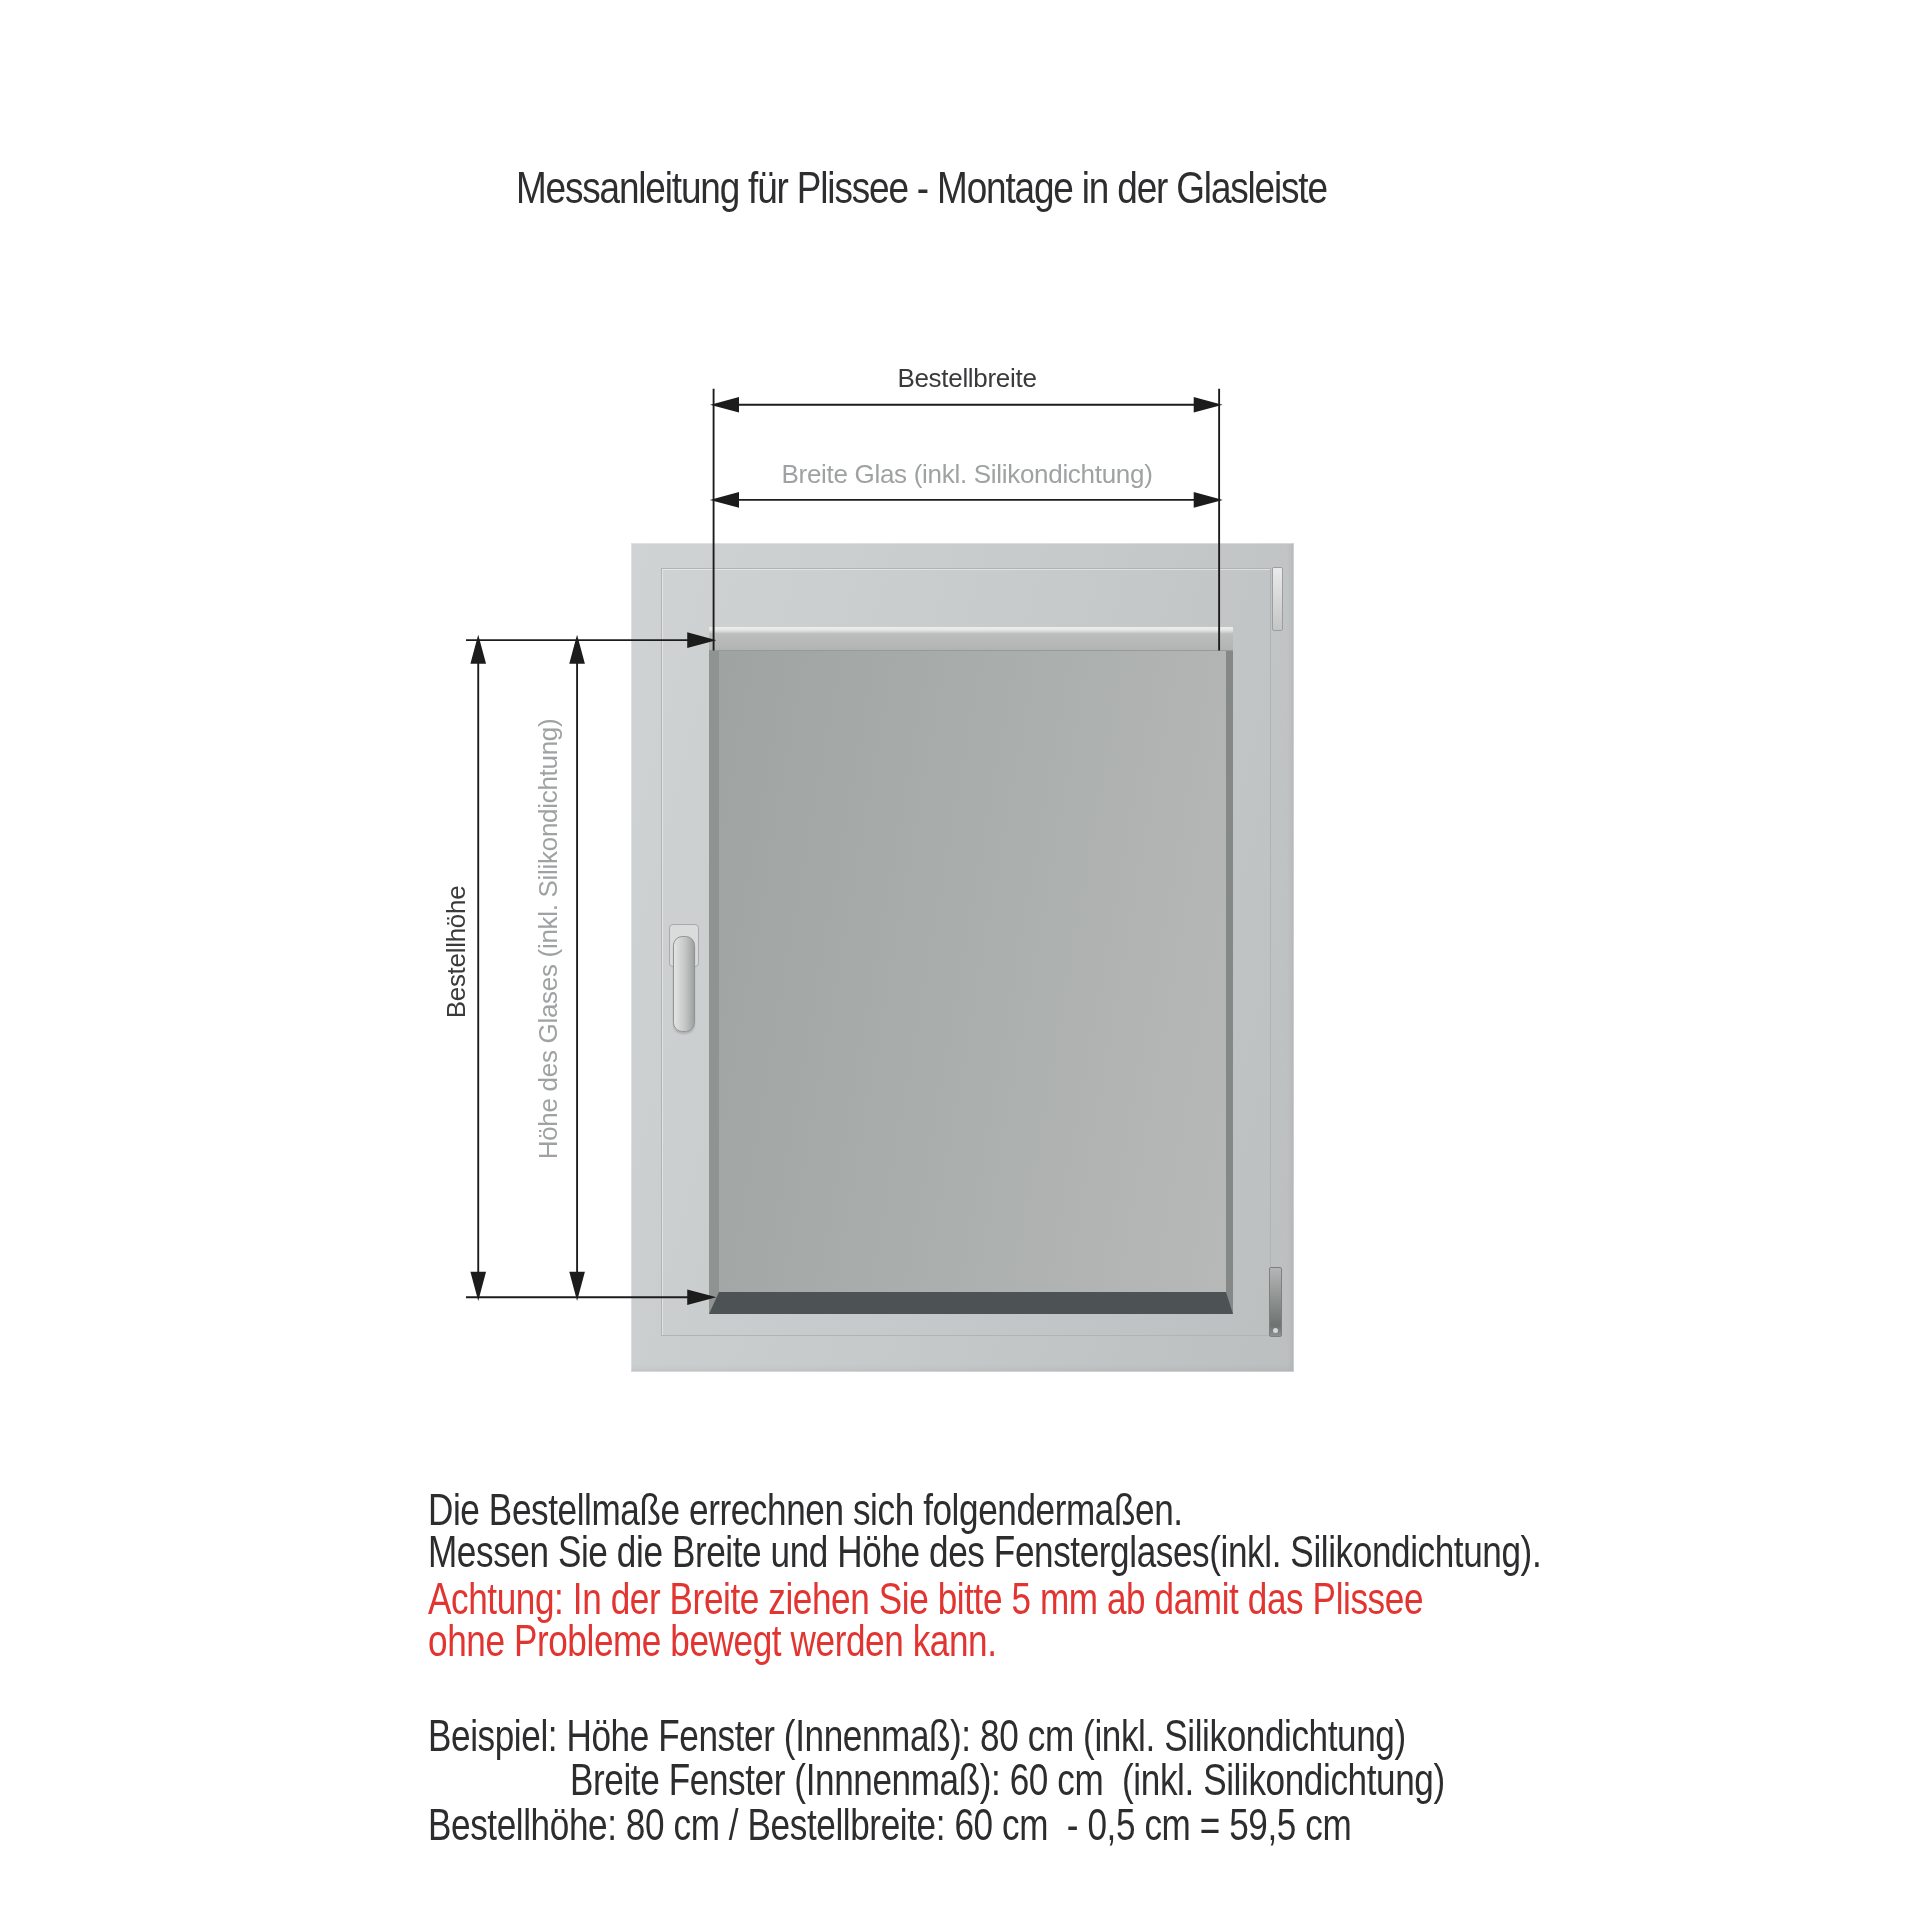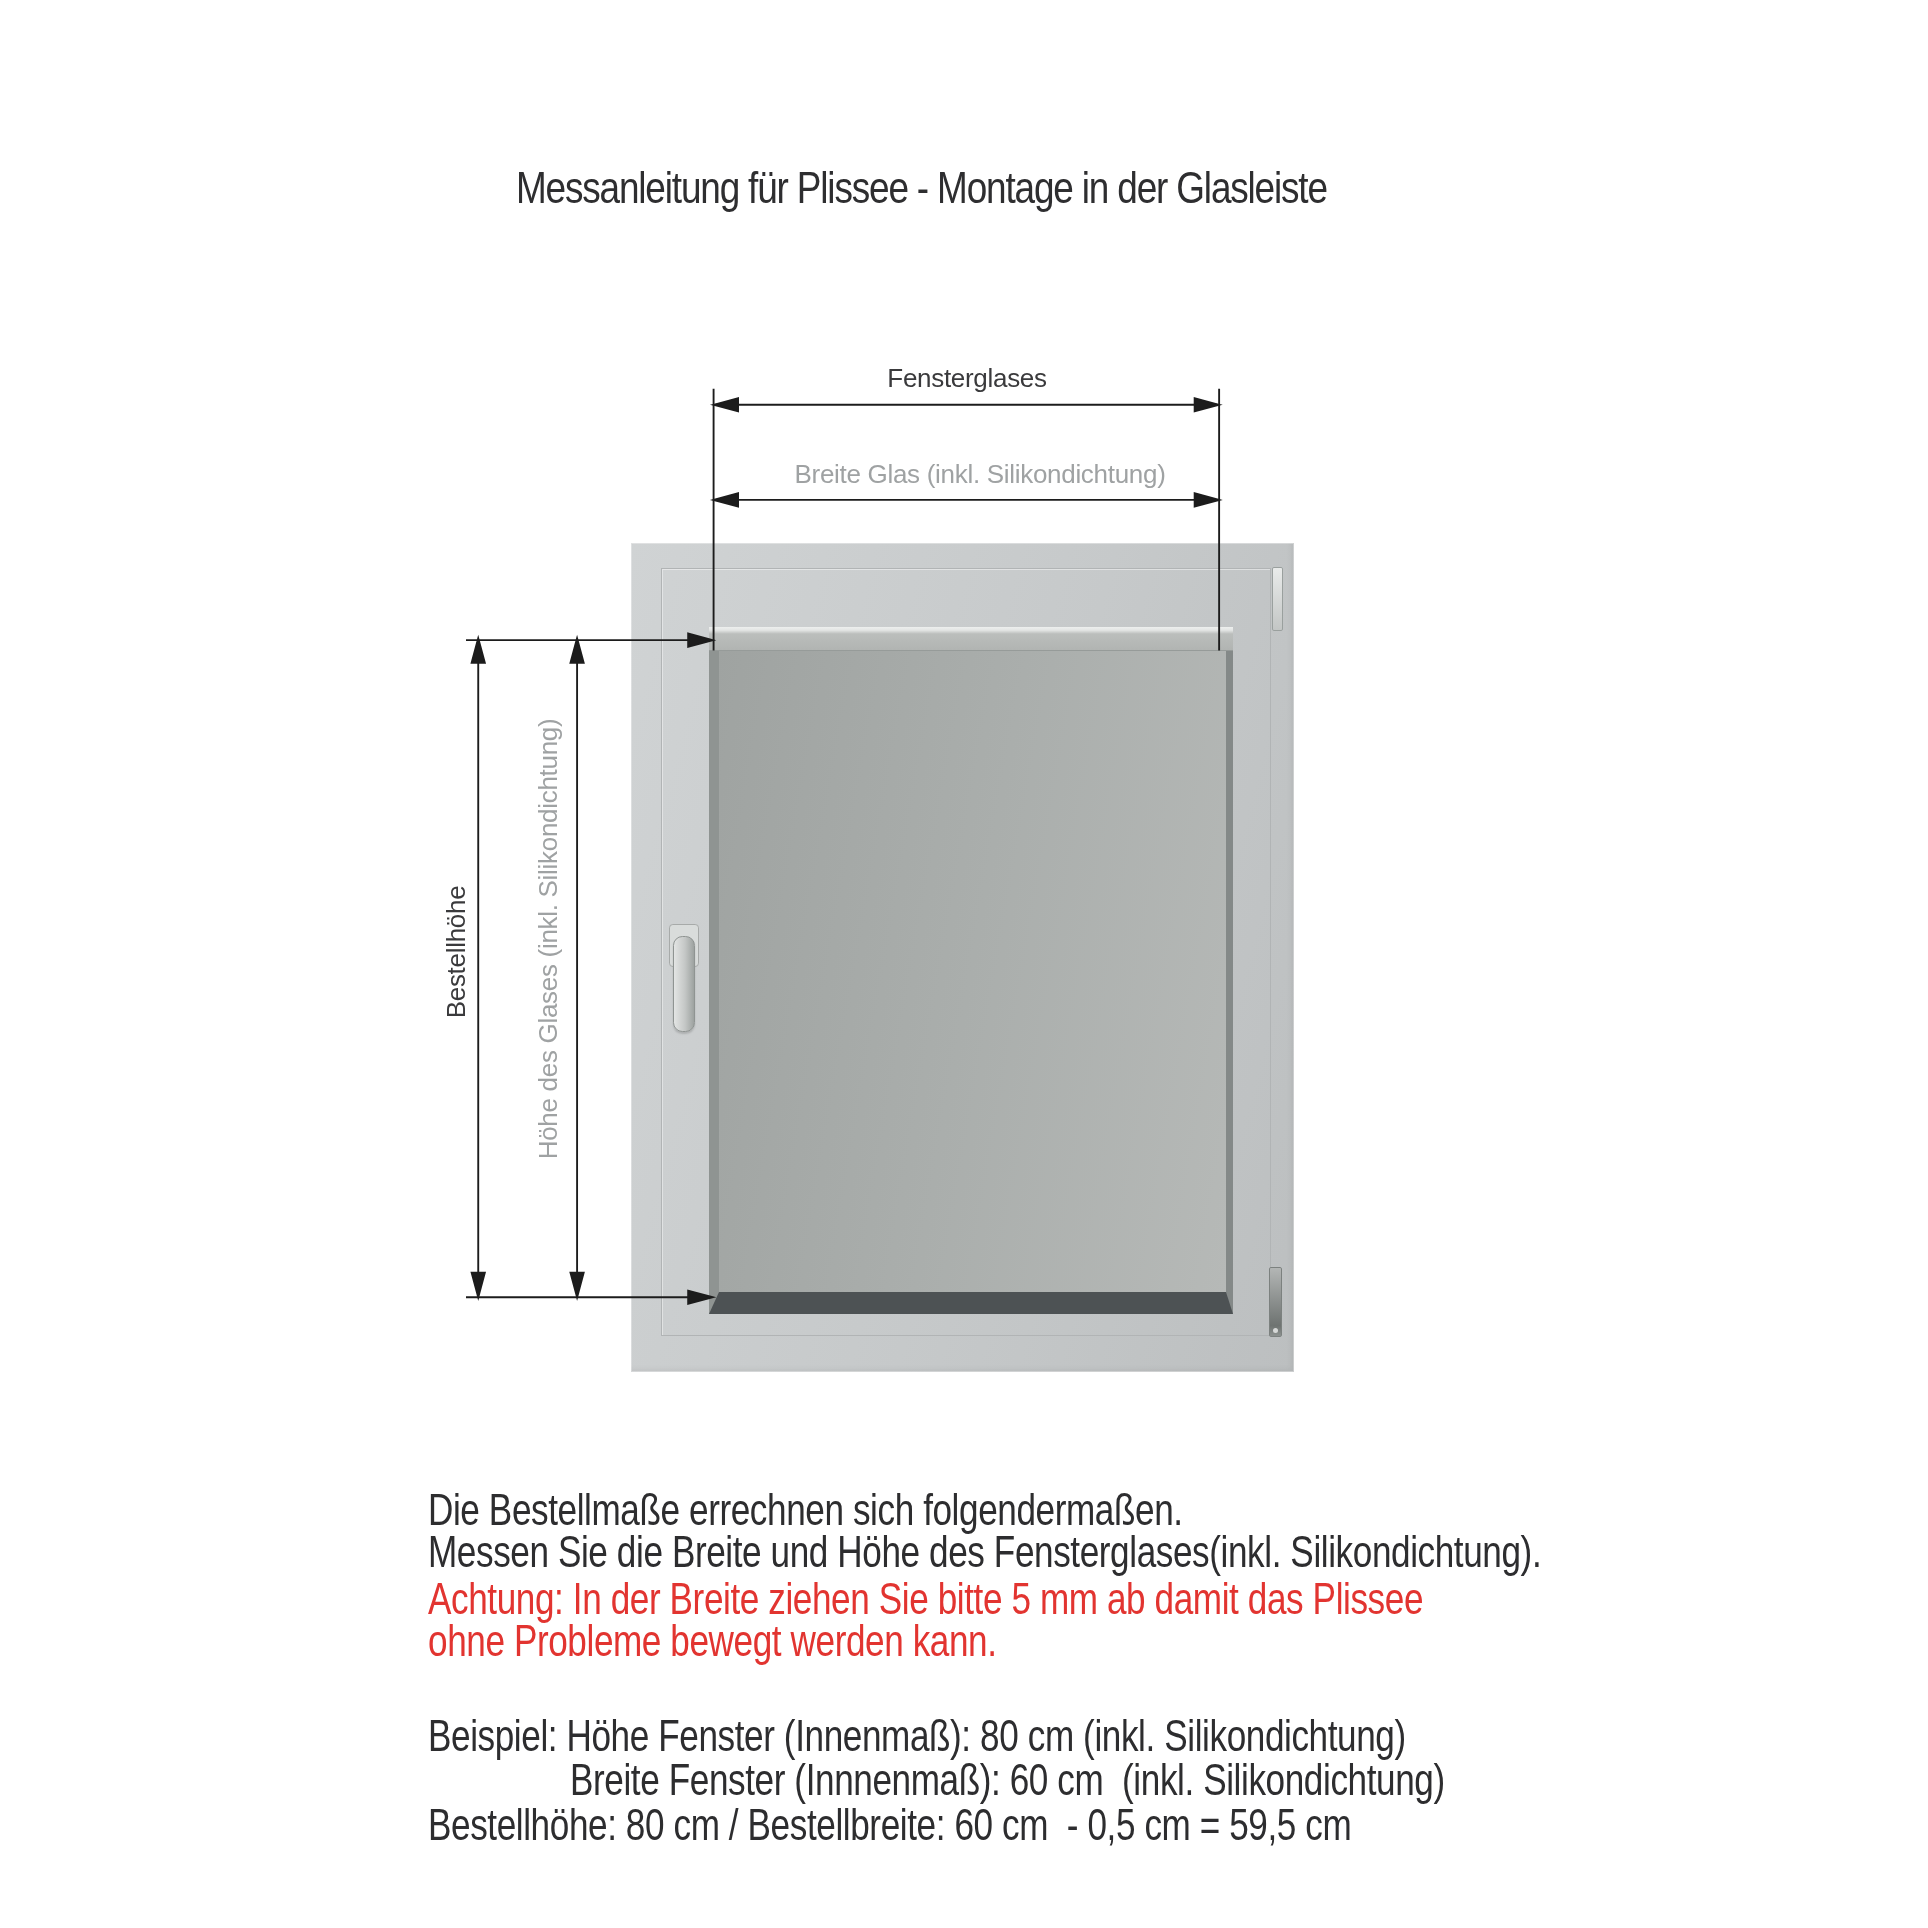--- a/index.html
+++ b/index.html
@@ -133,22 +133,22 @@
       <line x1="508" y1="680" x2="508" y2="1376"></line>
       <polygon points="508,678 501,704 515,704"></polygon>
       <polygon points="508,1378 501,1352 515,1352"></polygon>
 
       <line x1="613" y1="680" x2="613" y2="1376"></line>
       <polygon points="613,678 606,704 620,704"></polygon>
       <polygon points="613,1378 606,1352 620,1352"></polygon>
     </g>
   </svg>
 
-  <div class="dim-label dim-dark" style="left:967px;top:378px;">Fensterglases</div>
-  <div class="dim-label dim-muted" style="left:967px;top:474px;margin-left:13px;">Breite Glas (inkl. Silikondichtung)</div>
+  <div class="dim-label dim-dark" style="left:967px;top:378px;">Bestellbreite</div>
+  <div class="dim-label dim-muted" style="left:967px;top:474px;">Breite Glas (inkl. Silikondichtung)</div>
   <div class="dim-label dim-dark rotated" style="left:456px;top:952px;">Bestellhöhe</div>
   <div class="dim-label dim-muted rotated" style="left:548px;top:939px;">Höhe des Glases (inkl. Silikondichtung)</div>
 </div>
 
 <div>
   <div class="text-line line-1">Die Bestellmaße errechnen sich folgendermaßen.</div>
   <div class="text-line line-2">Messen Sie die Breite und Höhe des Fensterglases(inkl. Silikondichtung).</div>
   <div class="text-line warning line-3">Achtung: In der Breite ziehen Sie bitte 5 mm ab damit das Plissee</div>
   <div class="text-line warning line-4">ohne Probleme bewegt werden kann.</div>
   <div class="text-line line-5">Beispiel: Höhe Fenster (Innenmaß): 80 cm (inkl. Silikondichtung)</div>

